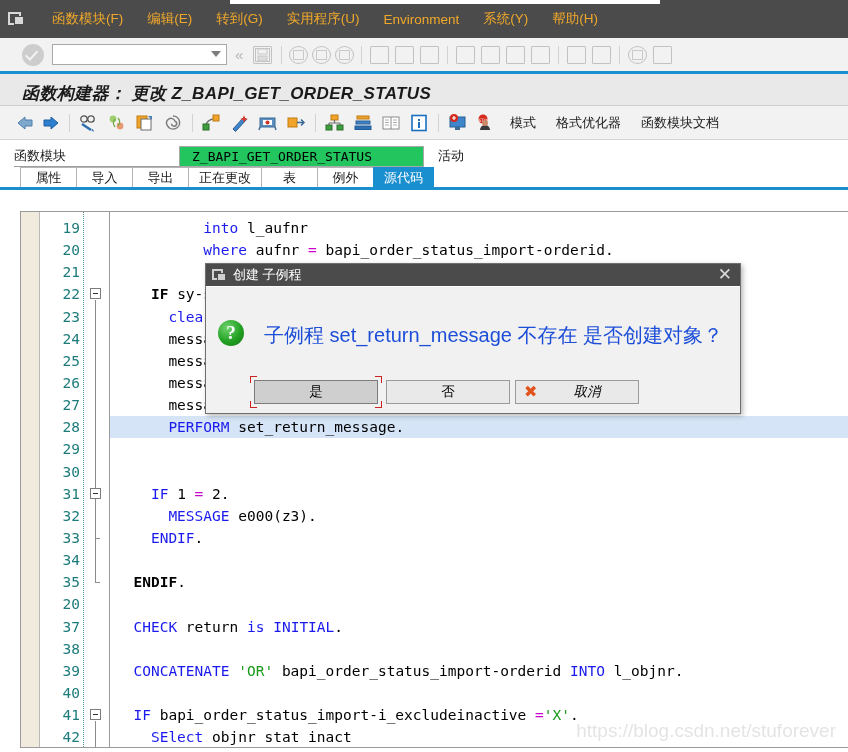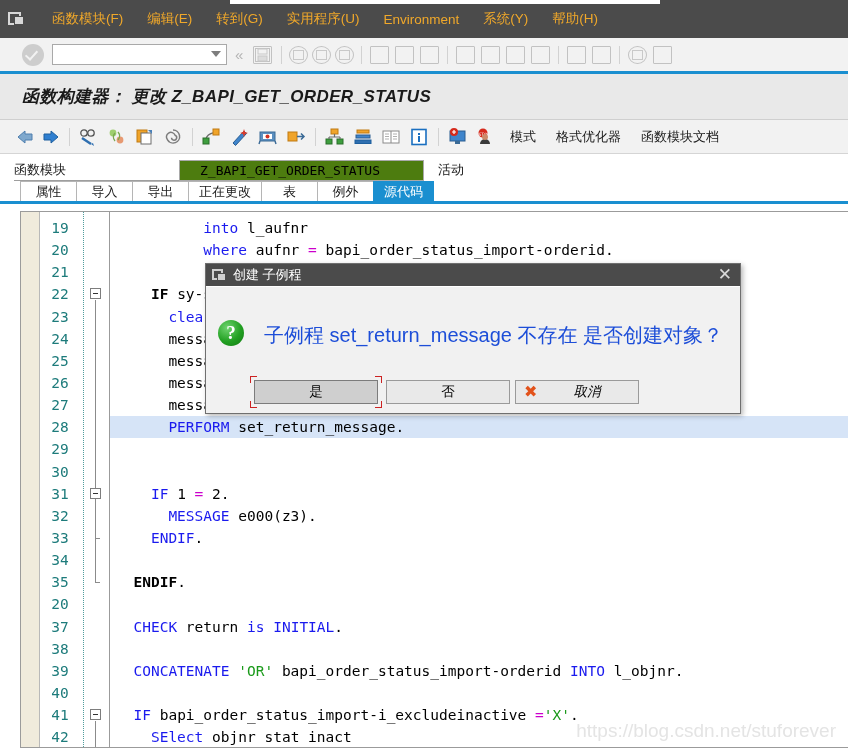--- a/index.html
+++ b/index.html
@@ -87,23 +87,23 @@
   }
   .g.circ{border-radius:50%;}
   .g::after{
     content:"";position:absolute;left:3px;top:3px;right:3px;bottom:3px;
     border:1.5px solid #c9c9c9;
   }
   .g.plain::after{display:none;}
 
   
   #titlebar {
-    height: 46px;
+    height: 32px;
     background:#e9e9e9;
-    display:flex; align-items:center;
+    display:flex; align-items:flex-end;
     border-bottom:1px solid #cfcfcf;
   }
   #titlebar .txt {
     margin-left:22px;
     font-size:17px;
     font-weight:bold;
     font-style: italic;
     color:#1a1a1a;
     letter-spacing:0.4px;
   }
@@ -132,24 +132,24 @@
   }
   #fmrow .lbl {
     font-size:13px;color:#1a1a1a;
     width:165px;
     border-bottom:1px solid #9e9e9e;
     line-height:20px;
   }
   #fmrow .fminput {
     width:245px;height:21px;
     border:1px solid #a9a9a9;
-    background:#4d7c0f;
+    background:#22c55e;
     font-family:"DejaVu Sans Mono","Liberation Mono",monospace;
     font-size:13px;
-    padding:0 20px;
+    padding:0 12px;
     line-height:19px;
     color:#000;
     white-space:nowrap;
     overflow:hidden;
   }
   #fmrow .status { font-size:13px;color:#1a1a1a; margin-left:14px; }
 
   
   #tabsrow {
     height:22px;
@@ -218,21 +218,21 @@
     padding-top:5px;
   }
   #codecol {
     flex:1 1 auto;
     background:#ffffff;
     position:relative;
     padding-top:5px;
     white-space:pre;
     overflow:hidden;
   }
-  .ln { height:22.15px;text-align:center; }
+  .ln { height:22.15px; }
   .cl { height:22.15px; padding-left:6px; color:#000000; }
   .cl.hl { background:#d6e4f7; }
   .kw  { color:#1a1aee; }
   .kwb { color:#000000; font-weight:bold; }
   .str { color:#1a9a1a; }
   .op  { color:#cc00cc; }
   .blk { color:#000000; }
 
   
   .fold {

